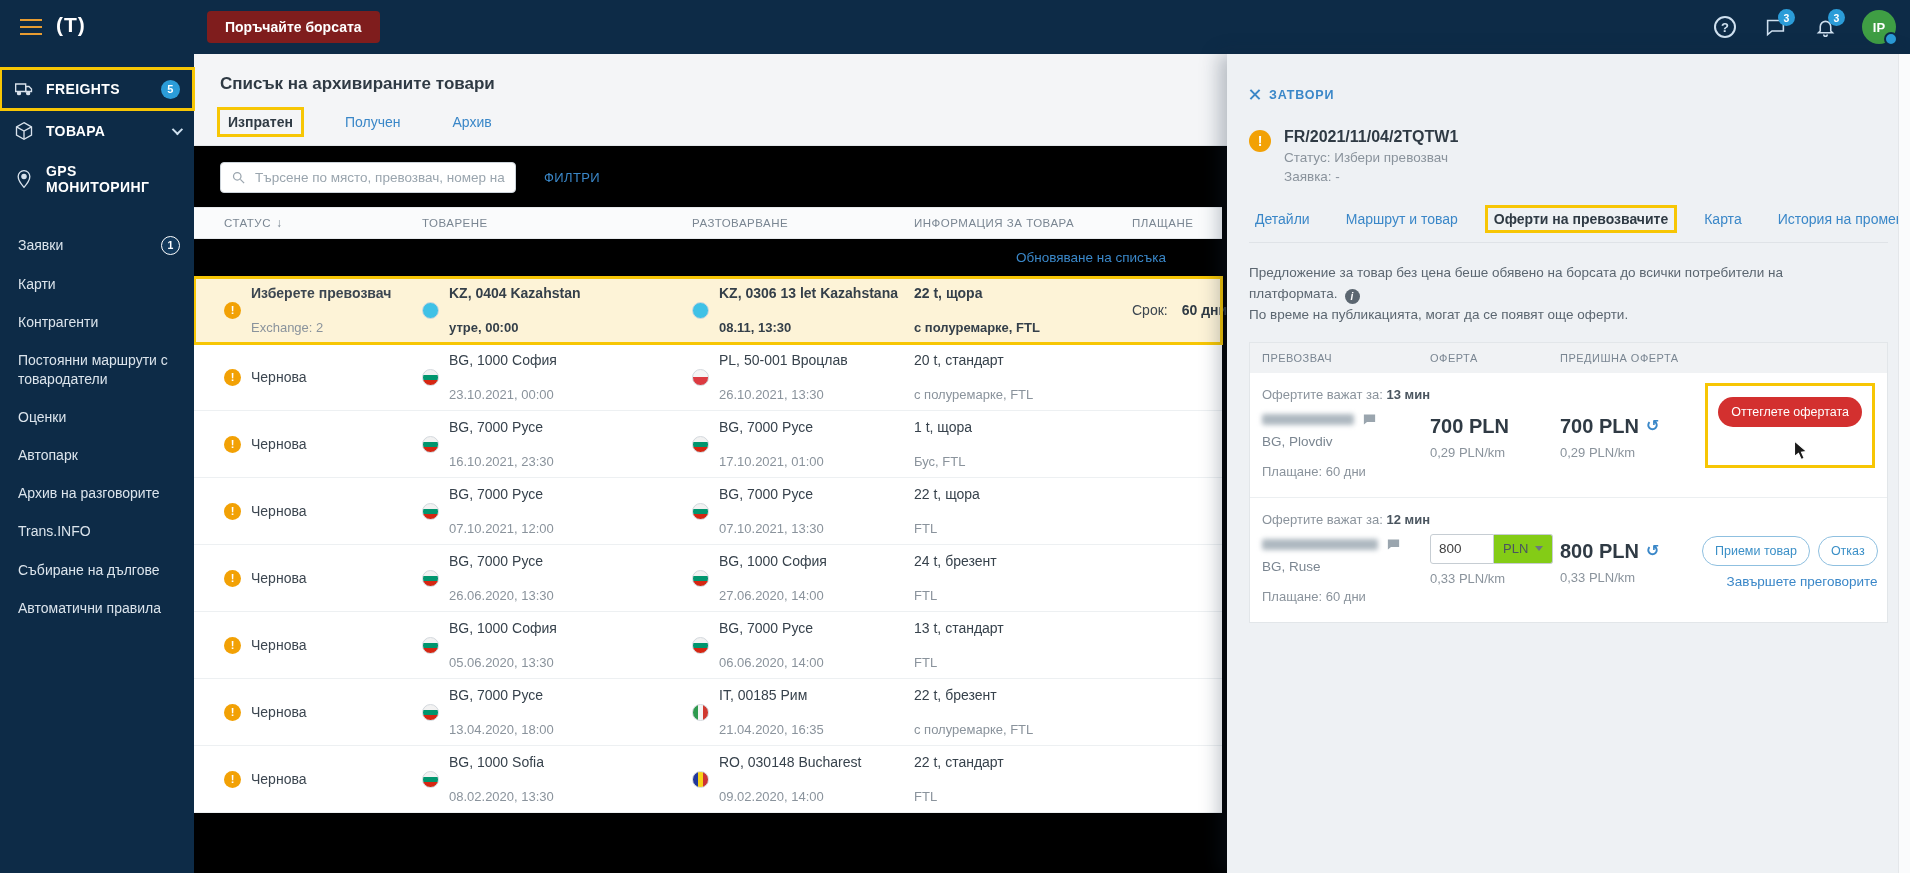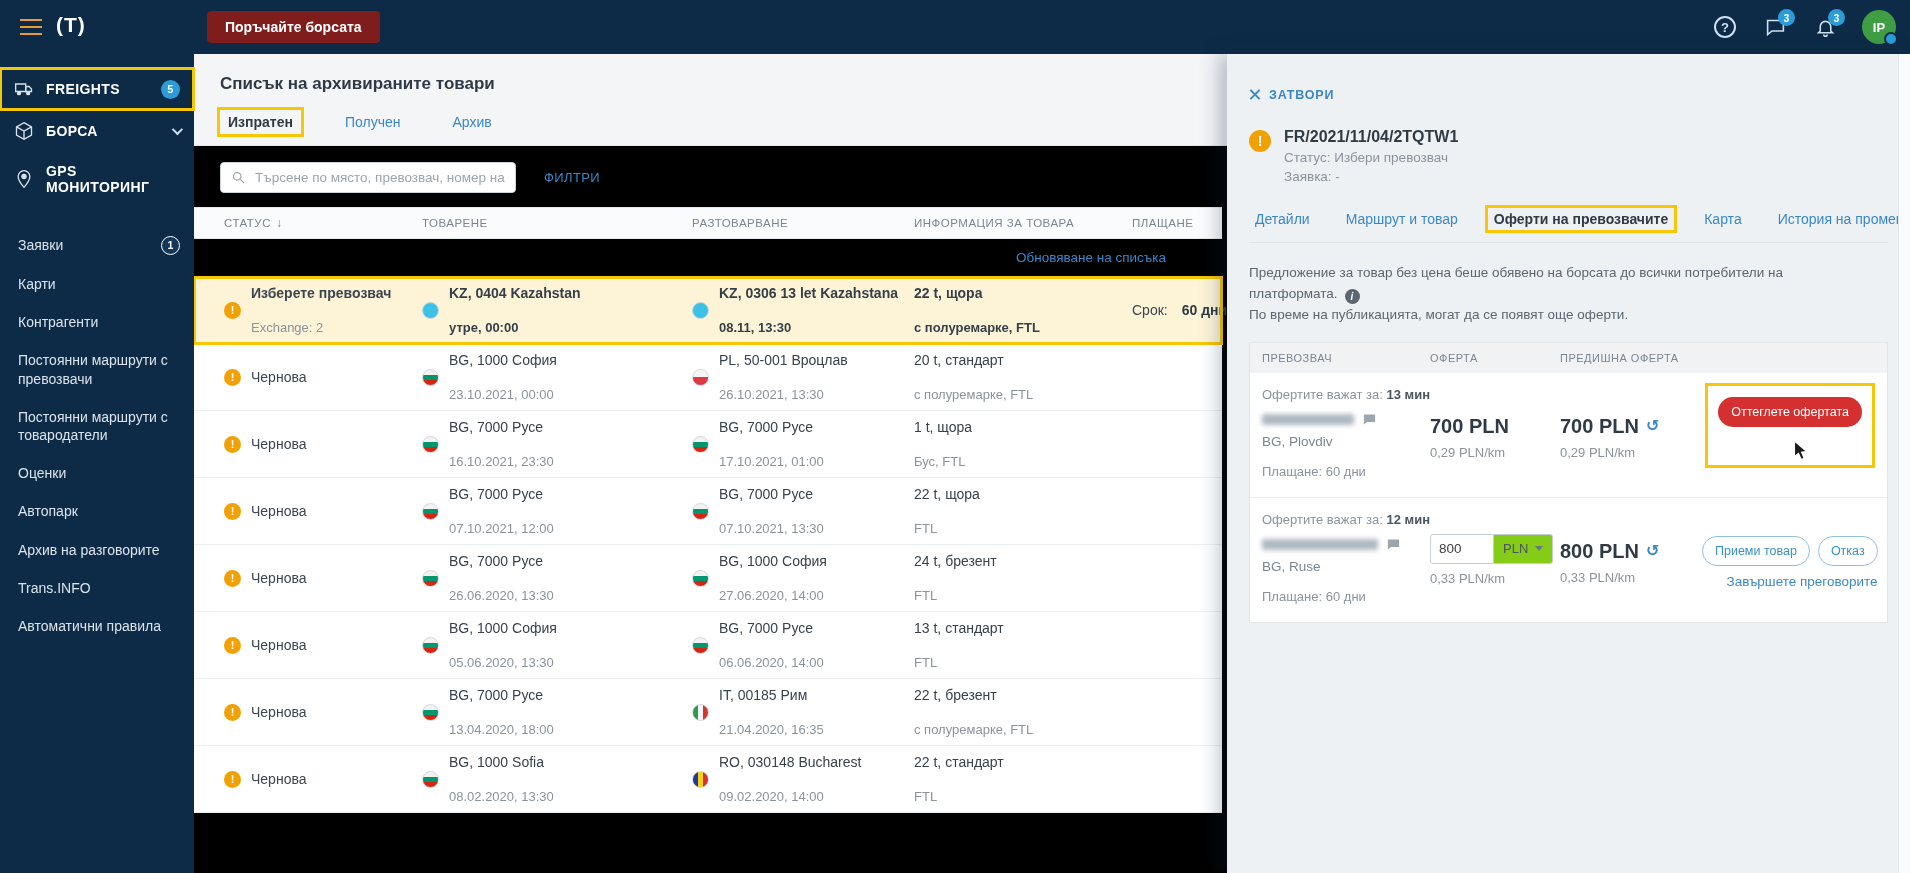--- a/index.html
+++ b/index.html
@@ -175,21 +175,21 @@
           <circle cx="17" cy="17" r="1.8" fill="currentColor"></circle>
         </svg>
       <span>FREIGHTS</span>
       <span class="nav-badge">5</span>
     </div>
     <div class="side-section">
       <svg viewBox="0 0 24 24" fill="none" stroke="currentColor" stroke-width="1.6">
           <path d="M12 2l9 5v10l-9 5-9-5V7z"></path>
           <path d="M3 7l9 5 9-5M12 12v10"></path>
         </svg>
-      <span>БОРСА</span>
+      <span>ТОВАРА</span>
       <span class="chev"></span>
     </div>
     <div class="side-section">
       <svg viewBox="0 0 24 24" fill="none" stroke="currentColor" stroke-width="1.6">
           <path d="M12 2a7 7 0 0 1 7 7c0 5-7 13-7 13S5 14 5 9a7 7 0 0 1 7-7z"></path>
           <circle cx="12" cy="9" r="2.5" fill="currentColor"></circle>
         </svg>
       <span>GPS МОНИТОРИНГ</span>
     </div>
 
@@ -200,41 +200,41 @@
       </div>
         <div class="side-item">
         <span>Карти</span>
 
       </div>
         <div class="side-item">
         <span>Контрагенти</span>
 
       </div>
         <div class="side-item">
-        <span>Постоянни маршрути с превозвачи</span>
-
-      </div>
-        <div class="side-item">
         <span>Постоянни маршрути с товародатели</span>
 
       </div>
         <div class="side-item">
         <span>Оценки</span>
 
       </div>
         <div class="side-item">
         <span>Автопарк</span>
 
       </div>
         <div class="side-item">
         <span>Архив на разговорите</span>
 
       </div>
         <div class="side-item">
         <span>Trans.INFO</span>
+
+      </div>
+        <div class="side-item">
+        <span>Събиране на дългове</span>
 
       </div>
         <div class="side-item">
         <span>Автоматични правила</span>
 
       </div>
     </nav>
   </aside>
 
   <main class="main">

